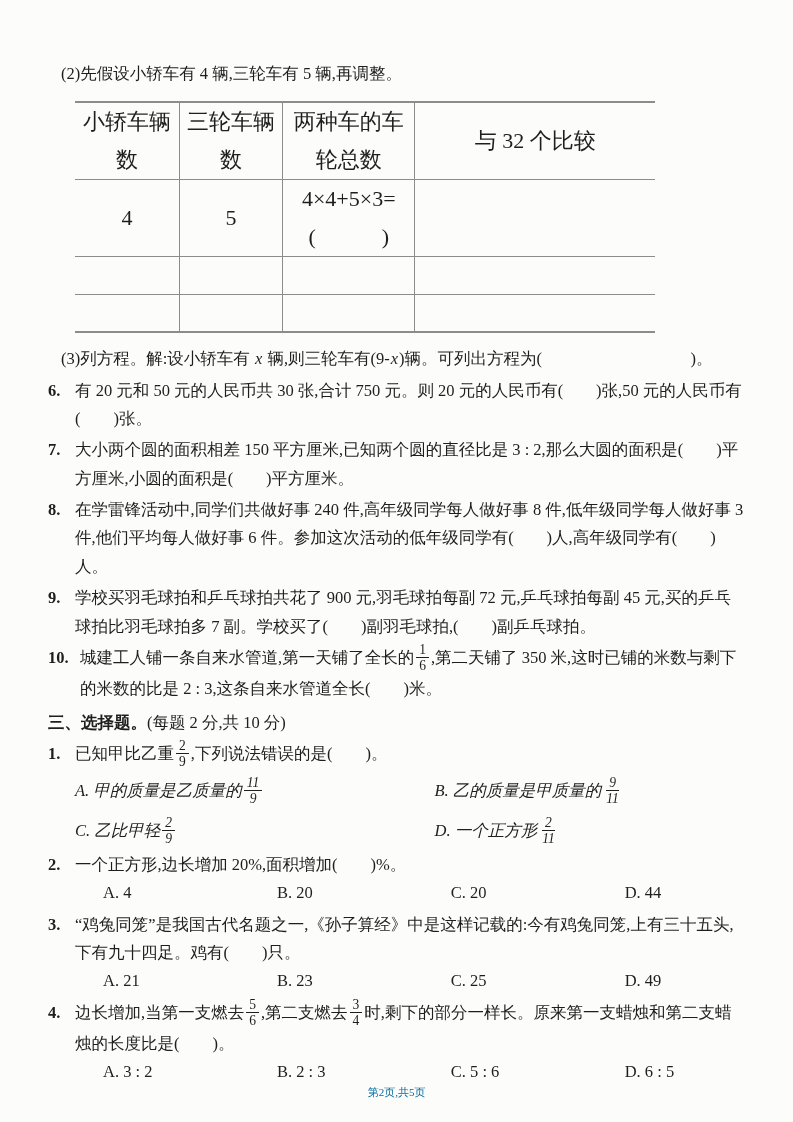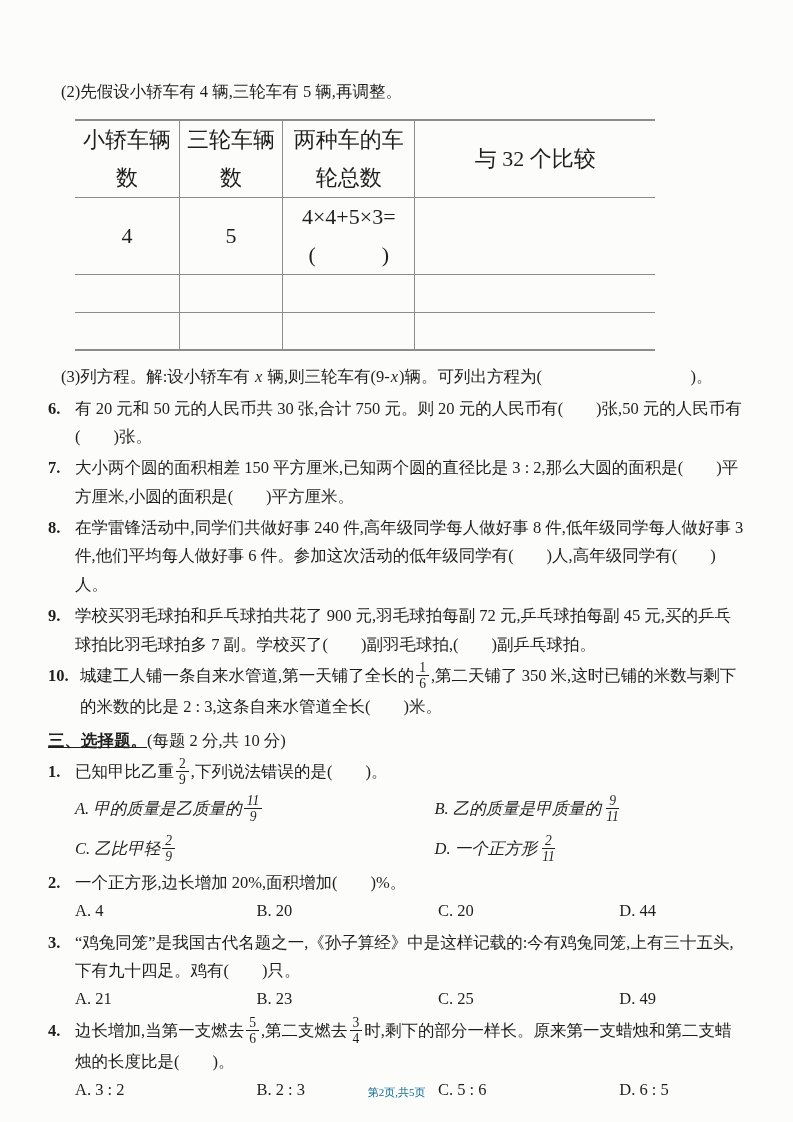--- a/index.html
+++ b/index.html
@@ -7,21 +7,21 @@
   body {
     width: 793px; height: 1122px;
     background: #fcfcfa;
     color: #1e1e1e;
     font-family: "Liberation Serif", "DejaVu Serif", serif;
     font-size: 16.5px;
     line-height: 1.72;
     overflow: hidden;
     position: relative;
   }
-  .content { padding: 76px 46px 0 48px; }
+  .content { padding: 58px 46px 0 48px; }
 
   .subq { margin-left: 13px; margin-top: 2px; }
 
   .grid-table {
     border-collapse: collapse;
     width: 580px;
     margin: 13px 0 0 27px;
     border-top: 2px solid #8c8c8c;
     border-bottom: 2px solid #8c8c8c;
     font-size: 22px;
@@ -36,23 +36,23 @@
     padding: 0 4px;
   }
   .grid-table th:first-child, .grid-table td:first-child { border-left: none; }
   .grid-table tr:last-child td { border-bottom: none; }
 
   .question { display: flex; align-items: flex-start; margin-top: 3px; }
   .qnum { flex: 0 0 27px; font-weight: bold; }
   .qtext { flex: 1; }
 
   .sec-header { margin-top: 5px; }
-  .sec-title { font-weight: bold; text-decoration: underline; }
-
-  .opts4 { display: grid; grid-template-columns: 27% 27% 27% 19%; }
+  .sec-title { font-weight: bold; }
+
+  .opts4 { display: grid; grid-template-columns: 27% 27% 27% 19%; margin-left: 28px; }
   .opts2 { display: grid; grid-template-columns: 53.5% 46.5%; row-gap: 8px; margin-top: 6px; font-style: italic; }
   .opt { white-space: nowrap; }
 
   .frac {
     display: inline-flex; flex-direction: column; align-items: center;
     vertical-align: middle; line-height: 1.12; font-size: 0.82em;
     margin: 0 2px; transform: translateY(-2px);
   }
   .fnum { padding: 0 3px; border-bottom: 1.4px solid #1e1e1e; }
   .fden { padding: 0 3px; }

